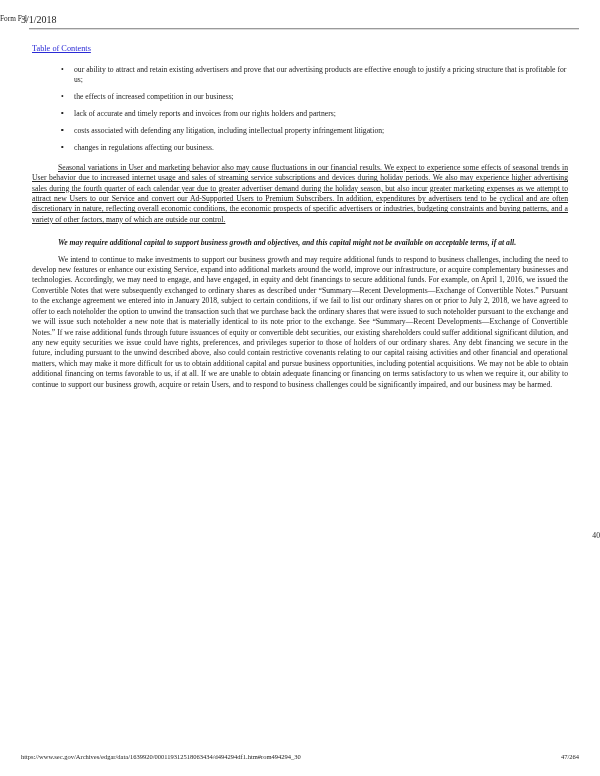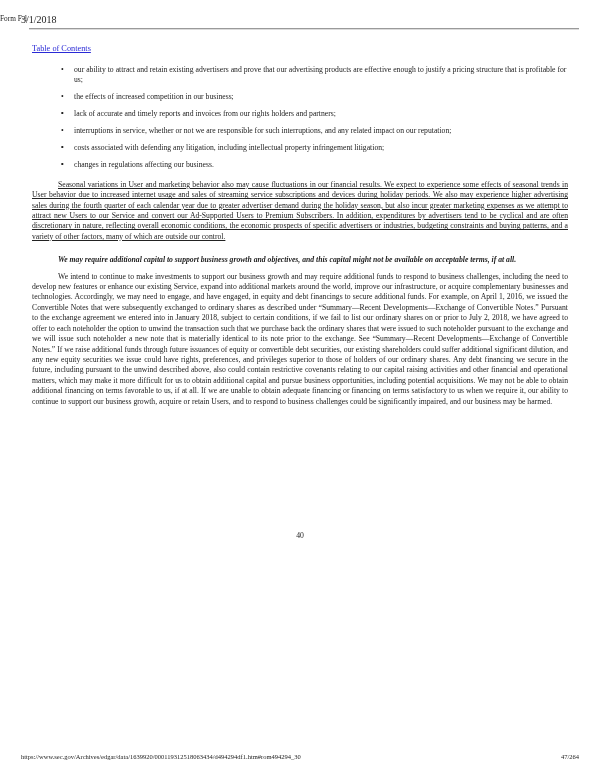--- a/index.html
+++ b/index.html
@@ -12,40 +12,40 @@
     .hdr-rule { position: absolute; left: 29px; width: 550px; top: 28px; height: 0; border-top: 1px solid #9a9a9a; border-bottom: 1px solid #dcdcdc; }
     .toc-link { position: absolute; left: 32px; top: 44px; font-size: 8.3px; font-weight: normal; color: #2a2ad6; text-decoration: underline; }
     .content { position: absolute; left: 32px; width: 536px; top: 65px; font-size: 7.7px; line-height: 10.4px; }
     .bullets { margin: 0; padding: 0; list-style: none; }
     .bullets li { position: relative; padding-left: 42px; margin-bottom: 6.6px; }
     .bullets li .dot { position: absolute; left: 29px; top: 0; }
     .para { text-indent: 26px; margin: 0; text-align: justify; }
     .p1 { margin-top: 9px; text-decoration: underline; }
     .risk-heading { margin-top: 13px; font-weight: bold; font-style: italic; text-indent: 26px; }
     .p2 { margin-top: 6px; }
-    .page-num { position: absolute; left: 0; width: 600px; top: 531px; text-align: center; font-size: 7.7px; }
+    .page-num { position: absolute; left: 0; width: 600px; top: 531px; text-align: right; font-size: 7.7px; }
     .foot-url { position: absolute; left: 21px; top: 753px; font-size: 6.5px; }
     .foot-page { position: absolute; right: 21px; top: 753px; font-size: 6.5px; }
   </style>
 </head>
 <body>
 
 <div class="hdr-date">3/1/2018</div>
 <div class="hdr-title">Form F-1</div>
 <div class="hdr-rule"></div>
 
 <a class="toc-link">Table of Contents</a>
 
 <div class="content">
   <ul class="bullets">
     <li><span class="dot">•</span><span>our ability to attract and retain existing advertisers and prove that our advertising products are effective enough to justify a pricing structure that is profitable for us;</span></li>
     <li><span class="dot">•</span><span>the effects of increased competition in our business;</span></li>
     <li><span class="dot">•</span></li>
     <li><span class="dot">•</span><span>lack of accurate and timely reports and invoices from our rights holders and partners;</span></li>
-    <li><span class="dot">•</span><span>interruptions in service, whether or not we are responsible for such interruptions, and any related impact on our reputation;</span></li>
+    <li><span class="dot">•</span></li>
     <li><span class="dot">•</span></li>
     <li><span class="dot">•</span><span>costs associated with defending any litigation, including intellectual property infringement litigation;</span></li>
     <li><span class="dot">•</span></li>
     <li><span class="dot">•</span><span>changes in regulations affecting our business.</span></li>
   </ul>
 
   <p class="para p1">Seasonal variations in User and marketing behavior also may cause fluctuations in our financial results. We expect to experience some effects of seasonal trends in User behavior due to increased internet usage and sales of streaming service subscriptions and devices during holiday periods. We also may experience higher advertising sales during the fourth quarter of each calendar year due to greater advertiser demand during the holiday season, but also incur greater marketing expenses as we attempt to attract new Users to our Service and convert our Ad-Supported Users to Premium Subscribers. In addition, expenditures by advertisers tend to be cyclical and are often discretionary in nature, reflecting overall economic conditions, the economic prospects of specific advertisers or industries, budgeting constraints and buying patterns, and a variety of other factors, many of which are outside our control.</p>
 
   <p class="para risk-heading">We may require additional capital to support business growth and objectives, and this capital might not be available on acceptable terms, if at all.</p>
 

